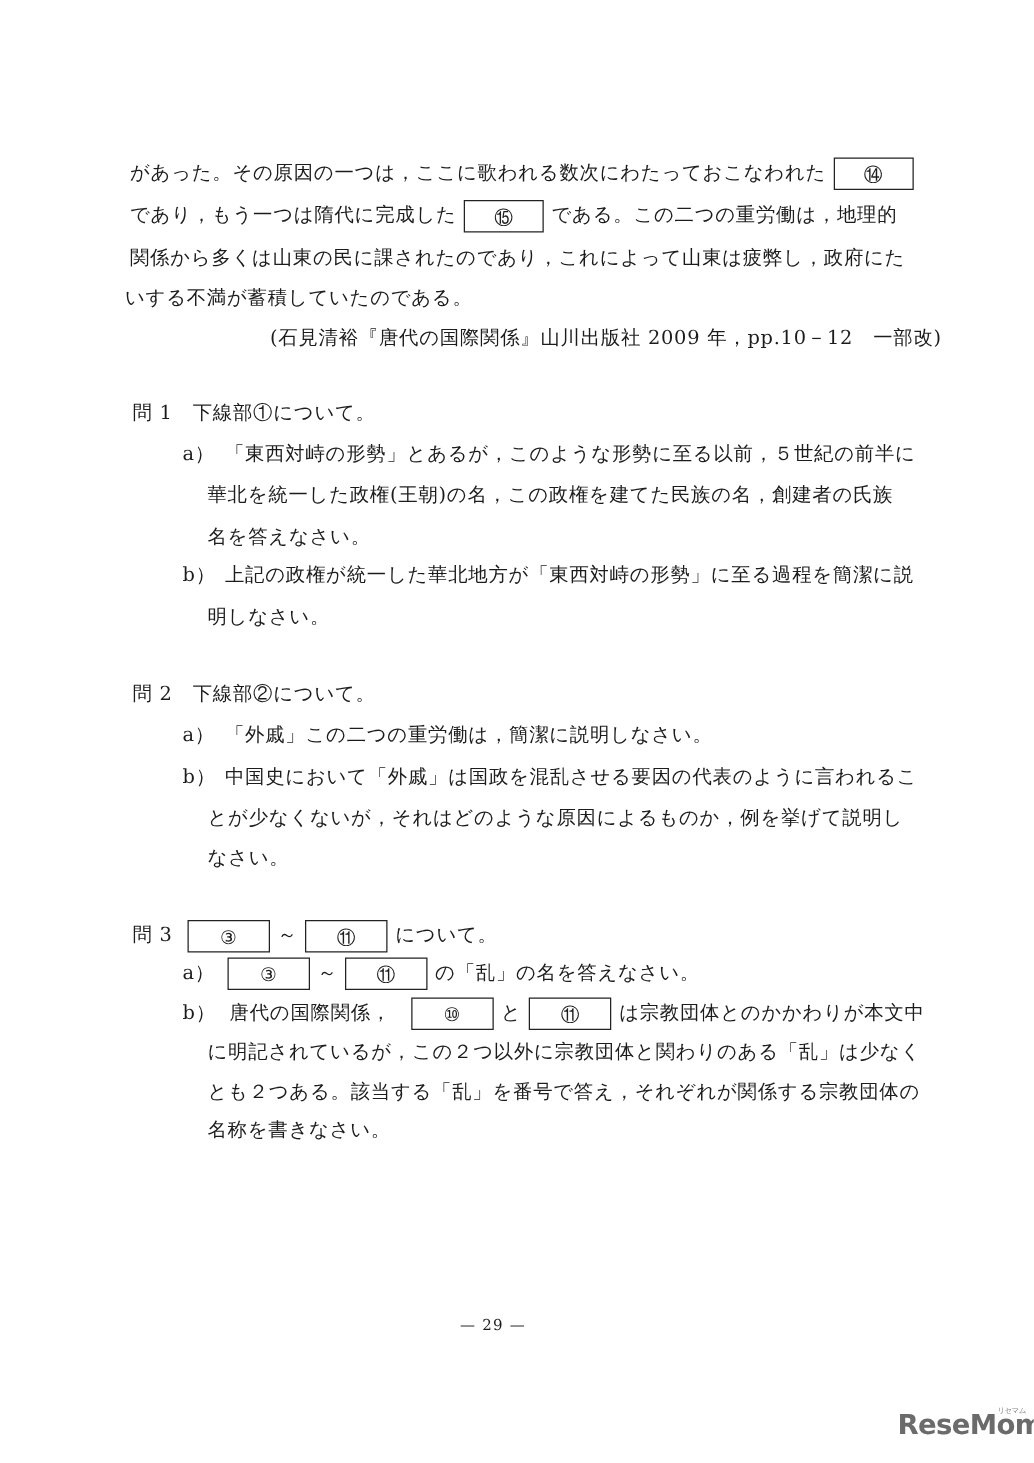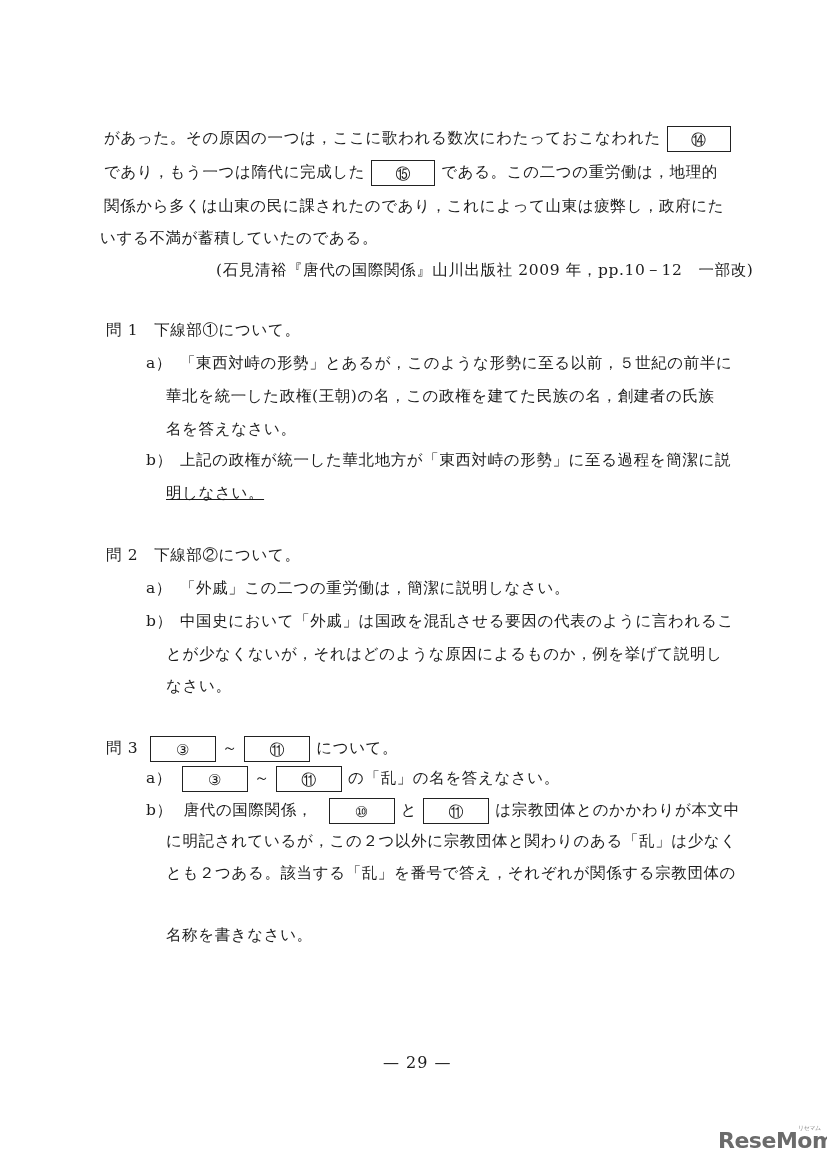--- a/index.html
+++ b/index.html
@@ -1,21 +1,21 @@
 <!DOCTYPE html>
 <html><head>
 <meta charset="utf-8">
 <style>
   html, body { margin: 0; padding: 0; background: #ffffff; }
   body { width: 827px; height: 1170px; position: relative; overflow: hidden;
          font-family: "DejaVu Serif", "Liberation Serif", serif; color: #1c1c1c; }
   .line { position: absolute; font-size: 15.5px; line-height: 20px; white-space: nowrap; letter-spacing: 0.6px; }
   .box { display: inline-block; border: 1.6px solid #222; height: 26px; line-height: 26px;
          text-align: center; vertical-align: middle; margin: 0 6px; font-size: 15px; box-sizing: border-box; }
-  .pagenum { position: absolute; left: 383px; top: 1053px; font-size: 16px; letter-spacing: 1px; }
+  .pagenum { position: absolute; left: 368px; top: 1053px; font-size: 12px; letter-spacing: 1px; }
   .logo { position: absolute; left: 718px; top: 1128px; font-family: "DejaVu Sans", sans-serif;
           font-weight: bold; font-size: 22px; color: #6b6b6b; letter-spacing: -0.5px; }
   .logo small { font-size: 6px; position: absolute; left: 80px; top: -4px; font-weight: normal; color: #888; }
 </style>
 </head>
 <body>
 
 <div class="line" style="left:104px; top:126px;">
   <span>があった。その原因の一つは，ここに歌われる数次にわたっておこなわれた</span><span class="box" style="width:64px;">⑭</span>
 </div>
@@ -26,40 +26,40 @@
 <div class="line" style="left:100px; top:228px;">いする不満が蓄積していたのである。</div>
 <div class="line" style="left:216px; top:260px;">(石見清裕『唐代の国際関係』山川出版社 2009 年，pp.10－12　一部改)</div>
 
 <div class="line" style="left:106px; top:320px;">問 1　下線部①について。</div>
 <div class="line" style="left:146px; top:353px;">a）</div>
 <div class="line" style="left:180px; top:353px;">「東西対峙の形勢」とあるが，このような形勢に至る以前，５世紀の前半に</div>
 <div class="line" style="left:166px; top:386px;">華北を統一した政権(王朝)の名，この政権を建てた民族の名，創建者の氏族</div>
 <div class="line" style="left:166px; top:419px;">名を答えなさい。</div>
 <div class="line" style="left:146px; top:450px;">b）</div>
 <div class="line" style="left:180px; top:450px;">上記の政権が統一した華北地方が「東西対峙の形勢」に至る過程を簡潔に説</div>
-<div class="line" style="left:166px; top:483px;text-decoration:underline;">明しなさい。</div>
+<div class="line" style="left:166px; top:483px;">明しなさい。</div>
 
 <div class="line" style="left:106px; top:545px;">問 2　下線部②について。</div>
 <div class="line" style="left:146px; top:578px;">a）</div>
 <div class="line" style="left:180px; top:578px;">「外戚」この二つの重労働は，簡潔に説明しなさい。</div>
 <div class="line" style="left:146px; top:611px;">b）</div>
 <div class="line" style="left:180px; top:611px;">中国史において「外戚」は国政を混乱させる要因の代表のように言われるこ</div>
 <div class="line" style="left:166px; top:644px;">とが少なくないが，それはどのような原因によるものか，例を挙げて説明し</div>
 <div class="line" style="left:166px; top:676px;">なさい。</div>
 
 <div class="line" style="left:106px; top:736px;">
   <span>問 3</span><span class="box" style="width:66px; margin-left:12px;">③</span><span>～</span><span class="box" style="width:66px;">⑪</span><span>について。</span>
 </div>
 <div class="line" style="left:146px; top:766px;">
   <span>a）</span><span class="box" style="width:66px; margin-left:10px;">③</span><span>～</span><span class="box" style="width:66px;">⑪</span><span>の「乱」の名を答えなさい。</span>
 </div>
 <div class="line" style="left:146px; top:798px;">
   <span>b）</span>&nbsp;&nbsp;<span>唐代の国際関係，</span><span class="box" style="width:66px; margin-left:16px;">⑩</span><span>と</span><span class="box" style="width:66px;">⑪</span><span>は宗教団体とのかかわりが本文中</span>
 </div>
 <div class="line" style="left:166px; top:831px;">に明記されているが，この２つ以外に宗教団体と関わりのある「乱」は少なく</div>
 <div class="line" style="left:166px; top:863px;">とも２つある。該当する「乱」を番号で答え，それぞれが関係する宗教団体の</div>
-<div class="line" style="left:166px; top:925px;">名称を書きなさい。</div>
+<div class="line" style="left:166px; top:894px;">名称を書きなさい。</div>
 
 <div class="pagenum">— 29 —</div>
 <div class="logo">
   <span>ReseMom</span>
   <small>リセマム</small>
 </div>
 
 </body></html>

